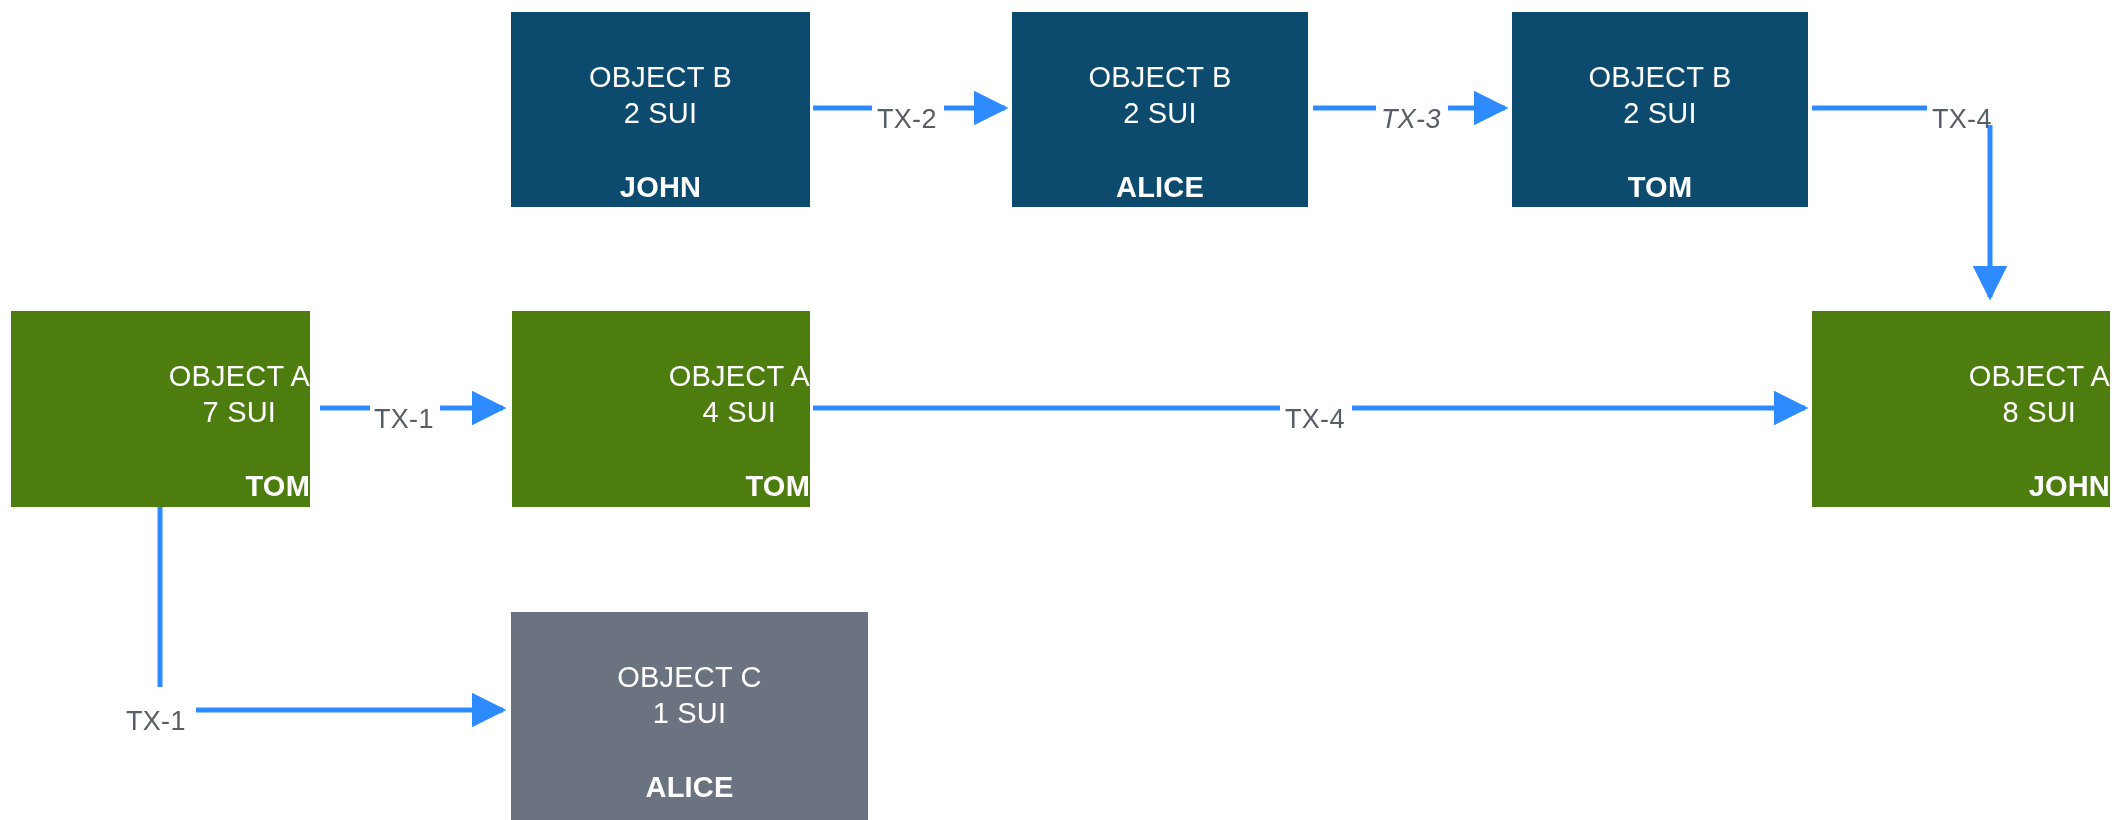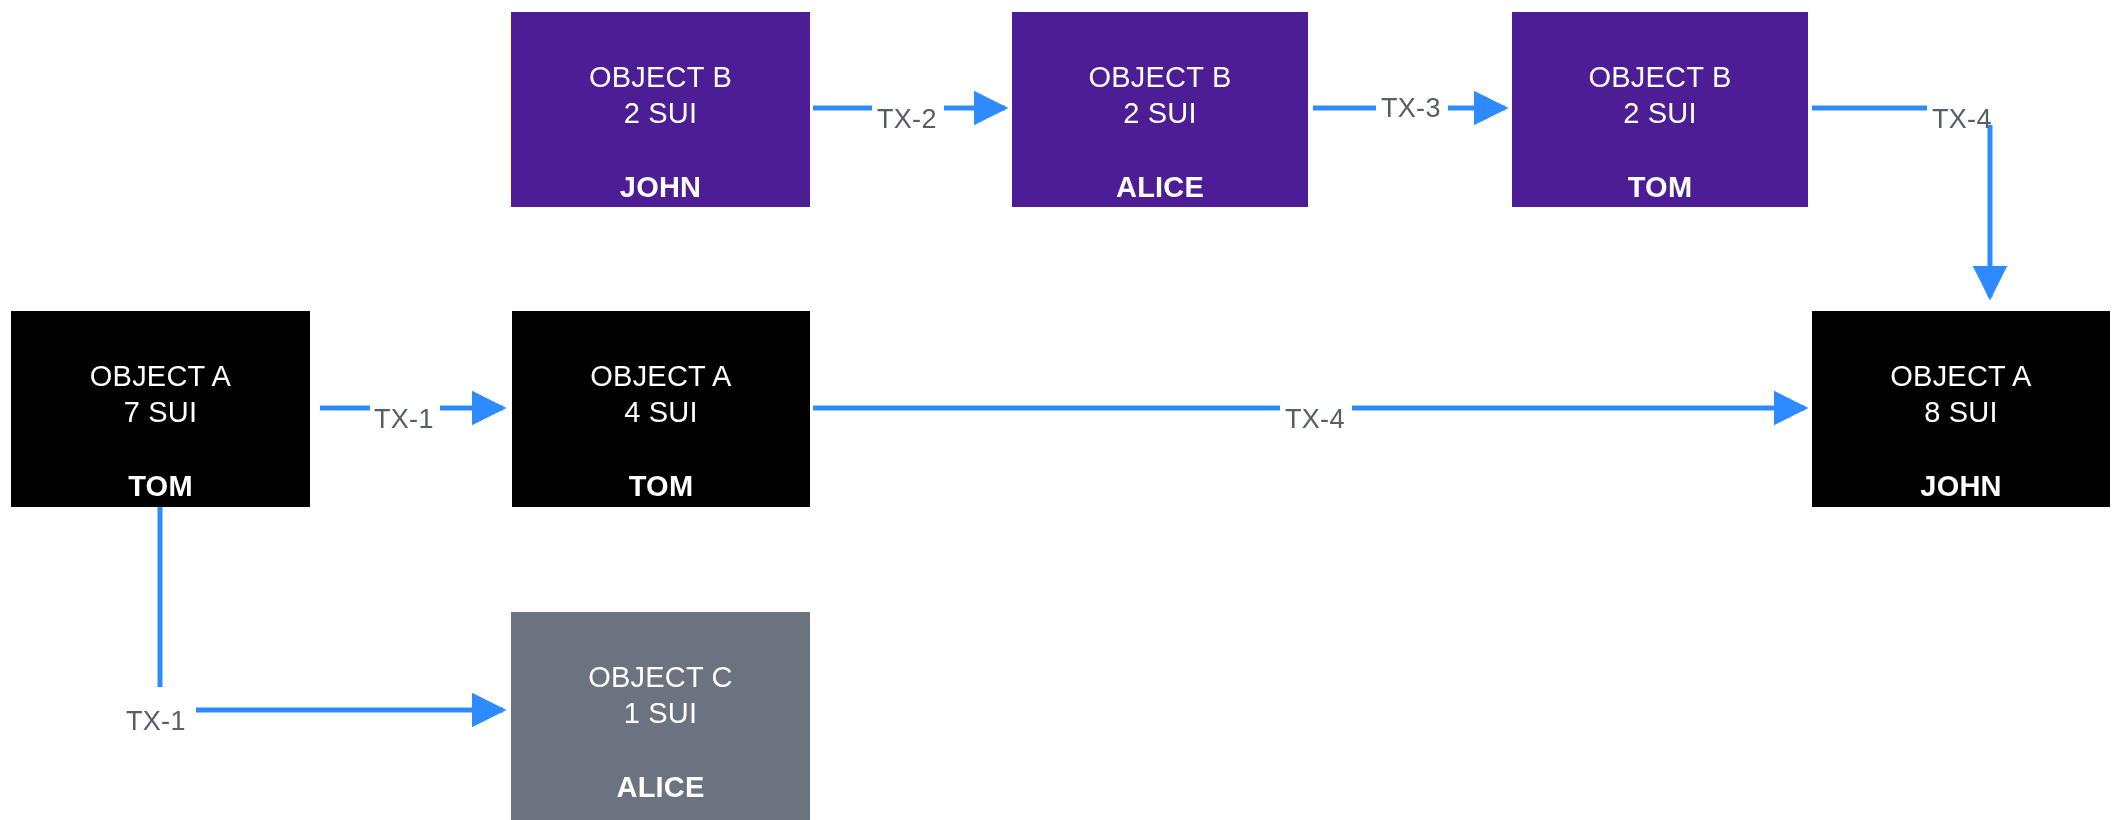--- a/index.html
+++ b/index.html
@@ -31,22 +31,22 @@
   .node .head {
     margin-top: 48px;
     text-align: center;
     white-space: pre-line;
   }
   .node .owner {
     margin-top: 38px;
     text-align: center;
     font-weight: bold;
   }
-  .node.obj-black { background: #000000; }
-  .node.obj-blue  { background: #4c1d95; }
+  .node.obj-black { background: #4d7c0f; align-items: flex-end; }
+  .node.obj-blue  { background: #0c4a6e; }
   .node.obj-gray  { background: #6b7280; }
 
   .edge-label {
     position: absolute;
     font-size: 27px;
     color: #585e68;
     letter-spacing: 0.3px;
     white-space: nowrap;
     background: transparent;
     margin-top: 12px;
@@ -109,27 +109,27 @@
         <div class="owner">TOM</div>
       </div>
       <div class="node obj-black" style="left: 512px; top: 311px; width: 298px; height: 196px;">
         <div class="head"><span>OBJECT A</span><div>4 SUI</div></div>
         <div class="owner">TOM</div>
       </div>
       <div class="node obj-black" style="left: 1812px; top: 311px; width: 298px; height: 196px;">
         <div class="head"><span>OBJECT A</span><div>8 SUI</div></div>
         <div class="owner">JOHN</div>
       </div>
-      <div class="node obj-gray" style="left: 511px; top: 612px; width: 299px; height: 208px;">
+      <div class="node obj-gray" style="left: 511px; top: 612px; width: 357px; height: 208px;">
         <div class="head"><span>OBJECT C</span><div>1 SUI</div></div>
         <div class="owner">ALICE</div>
       </div>
     </div>
   <div id="labels">
       <div class="edge-label" style="left: 374px; top: 392px;">TX-1</div>
       <div class="edge-label" style="left: 126px; top: 694px;">TX-1</div>
       <div class="edge-label" style="left: 877px; top: 92px;">TX-2</div>
-      <div class="edge-label" style="left: 1381px; top: 81px;">TX-3</div>
+      <div class="edge-label" style="left: 1381px; top: 92px; font-style: italic;">TX-3</div>
       <div class="edge-label" style="left: 1932px; top: 92px;">TX-4</div>
       <div class="edge-label" style="left: 1285px; top: 392px;">TX-4</div>
     </div>
 
 </div>
 
 </body></html>

